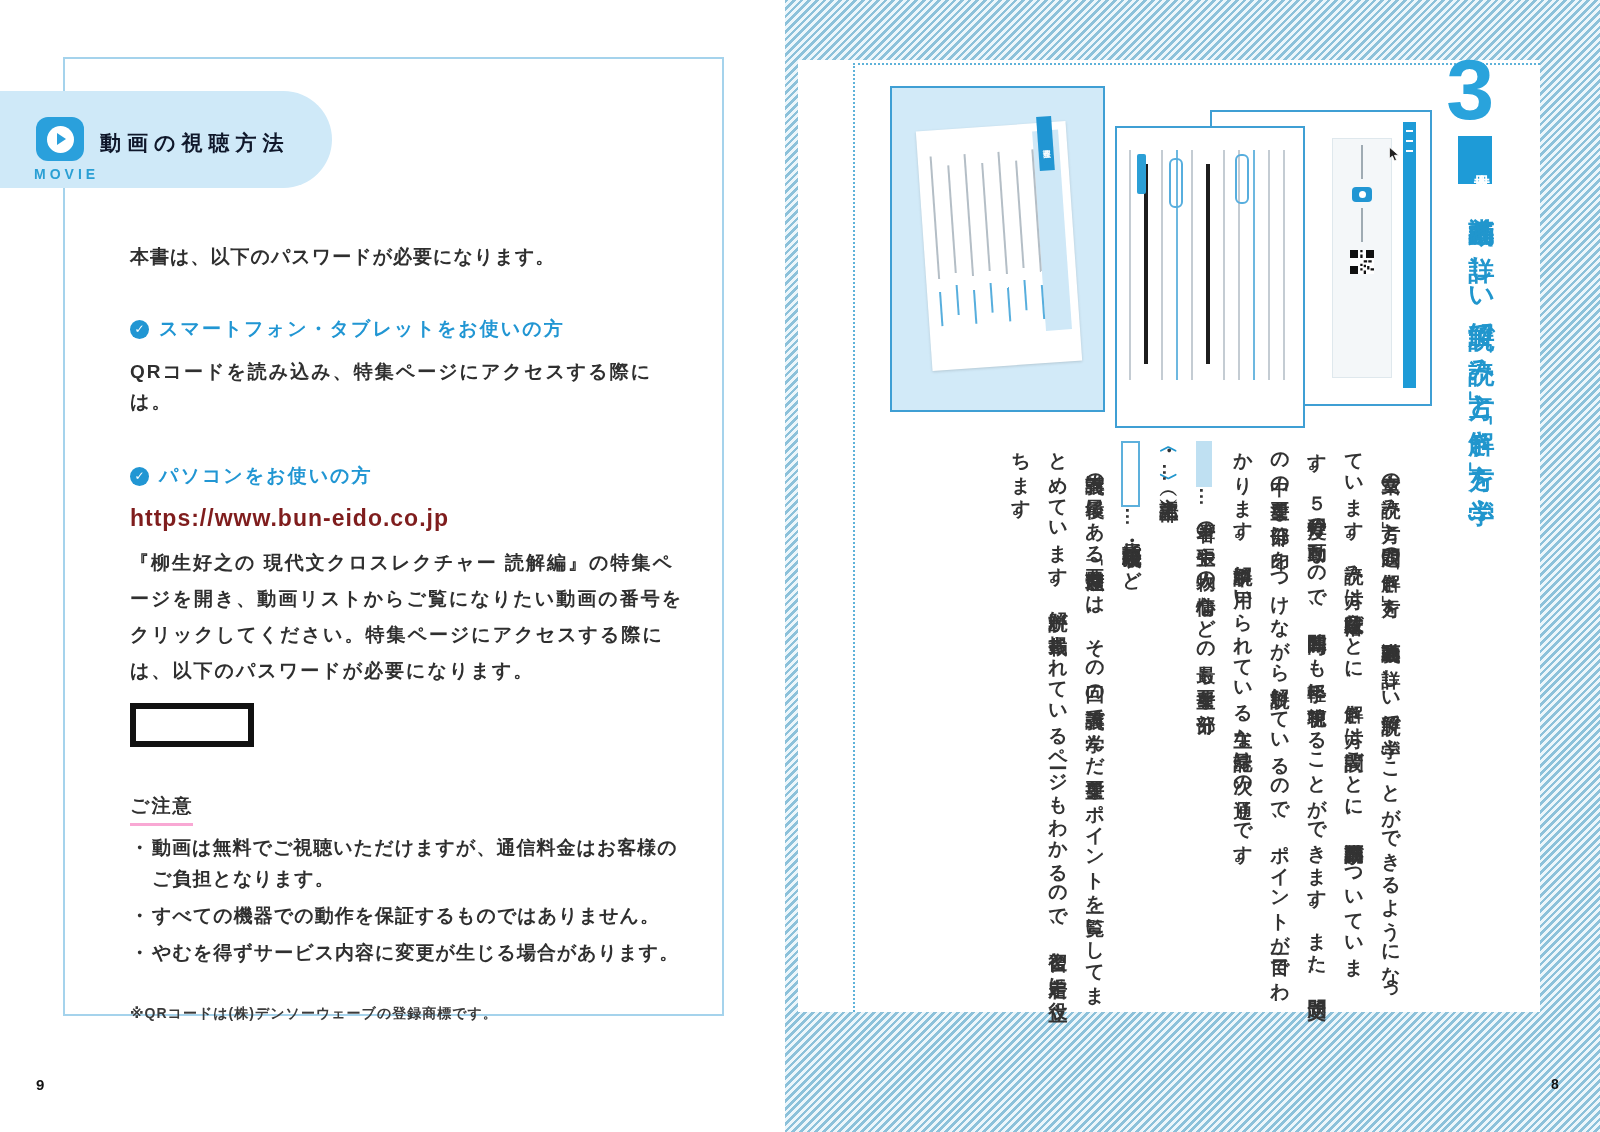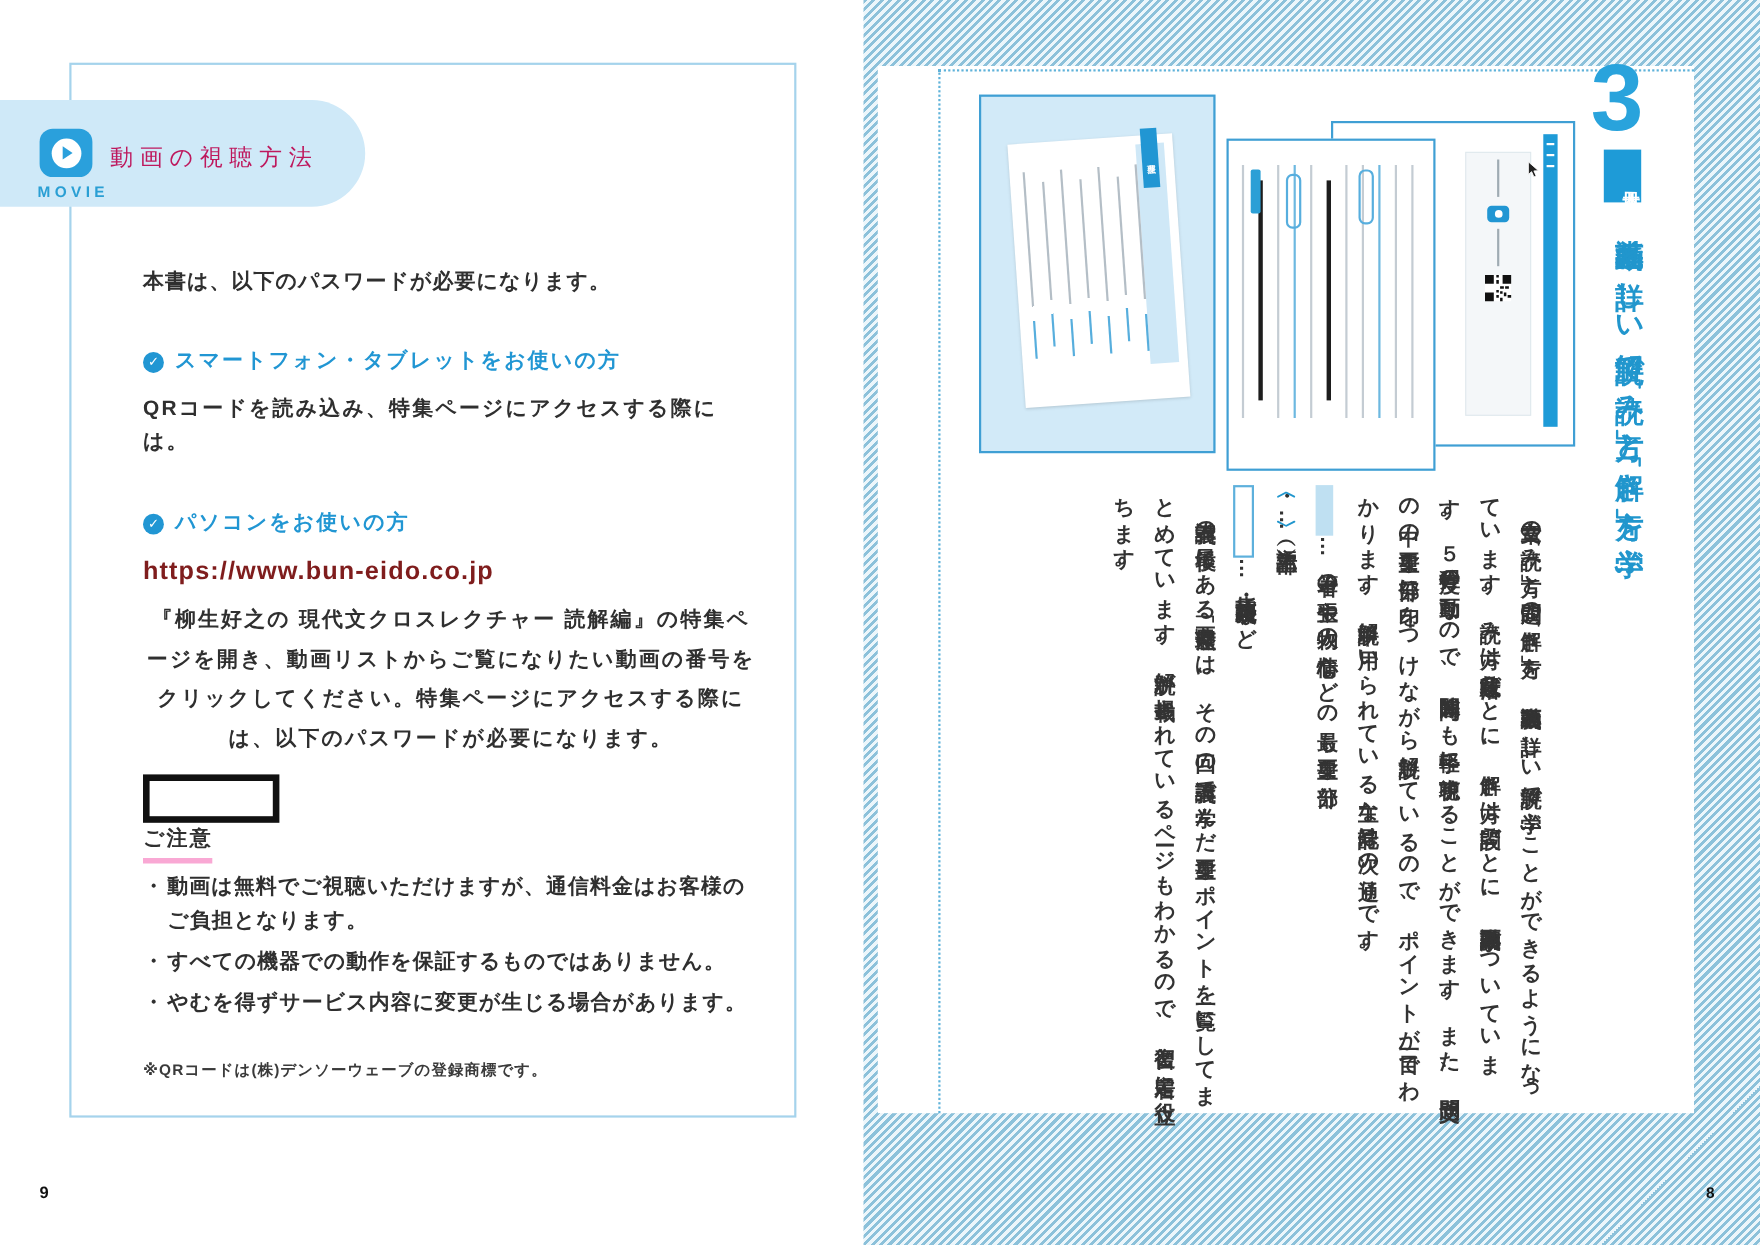--- a/index.html
+++ b/index.html
@@ -12,39 +12,39 @@
   .pill{position:absolute;left:0;top:91px;width:332px;height:97px;background:#cfe9f8;
         border-radius:0 49px 49px 0;}
   .movie-icon{position:absolute;left:36px;top:117px;width:48px;height:44px;background:#2aa0dc;
         border-radius:12px;display:flex;align-items:center;justify-content:center;}
   .movie-icon .disc{width:27px;height:27px;background:#fff;border-radius:50%;
         display:flex;align-items:center;justify-content:center;}
   .movie-icon .tri{width:0;height:0;border-left:9px solid #2aa0dc;border-top:6px solid transparent;
         border-bottom:6px solid transparent;margin-left:3px;}
   .movie-word{position:absolute;left:34px;top:166px;font-size:14px;font-weight:bold;
         color:#2a9fd4;letter-spacing:4px;}
-  .pill-title{position:absolute;left:100px;top:129px;font-size:21px;font-weight:normal;
-        color:#be185d;letter-spacing:6px;}
+  .pill-title{position:absolute;left:100px;top:129px;font-size:21px;font-weight:bold;
+        color:#0f172a;letter-spacing:6px;}
 
   .left-body{position:absolute;left:130px;top:228px;width:560px;font-size:19px;font-weight:600;
         line-height:30px;}
   .intro{margin:14px 0 0 0;font-weight:bold;letter-spacing:1px;}
   .check-row{display:flex;align-items:center;gap:10px;margin-top:42px;}
   .check-row.second{margin-top:44px;}
   .check{width:19px;height:19px;border-radius:50%;background:#2196d3;color:#fff;font-size:12px;
         display:flex;align-items:center;justify-content:center;flex:0 0 auto;}
   .blue-head{color:#2196d3;font-weight:bold;letter-spacing:2px;}
   .body-line{margin-top:13px;letter-spacing:2px;font-weight:bold;}
   .site-line{margin-top:12px;letter-spacing:2px;font-weight:bold;}
   .url{display:inline-block;margin-top:12px;color:#7f1d1d;font-size:23px;font-weight:bold;
         letter-spacing:1px;text-decoration:none;}
-  .para{margin-top:10px;letter-spacing:2px;line-height:36px;font-weight:bold;text-align:center;}
+  .para{margin-top:10px;letter-spacing:2px;line-height:36px;font-weight:bold;}
   .pw-box{margin-top:14px;width:112px;height:32px;background:#fff;border:6px solid #111;}
-  .notice-title{display:inline-block;font-weight:bold;
-        border-bottom:5px solid #f9a8d4;padding-bottom:2px;letter-spacing:2px;}
+  .notice-title{margin-top:44px;display:inline-block;font-weight:bold;
+        border-bottom:3px solid #f9a8d4;padding-bottom:2px;letter-spacing:2px;}
   .notice-item{display:flex;margin-top:6px;line-height:31px;letter-spacing:1px;font-weight:bold;}
   .notice-item .b{flex:0 0 22px;}
   .footnote{margin-top:30px;font-size:14px;letter-spacing:1px;color:#3a3a3a;}
   .pageno-left{position:absolute;left:36px;top:1076px;font-size:15px;font-weight:bold;color:#111;}
 
   
   .right-page{position:absolute;left:785px;top:0;width:815px;height:1132px;
         background:repeating-linear-gradient(135deg,#8cc1da 0 2.6px,#ecf6fb 2.6px 5.4px);}
   .white-panel{position:absolute;left:13px;top:60px;width:742px;height:952px;background:#fff;}
   .trim{position:absolute;left:55px;top:3px;right:0;bottom:0;

